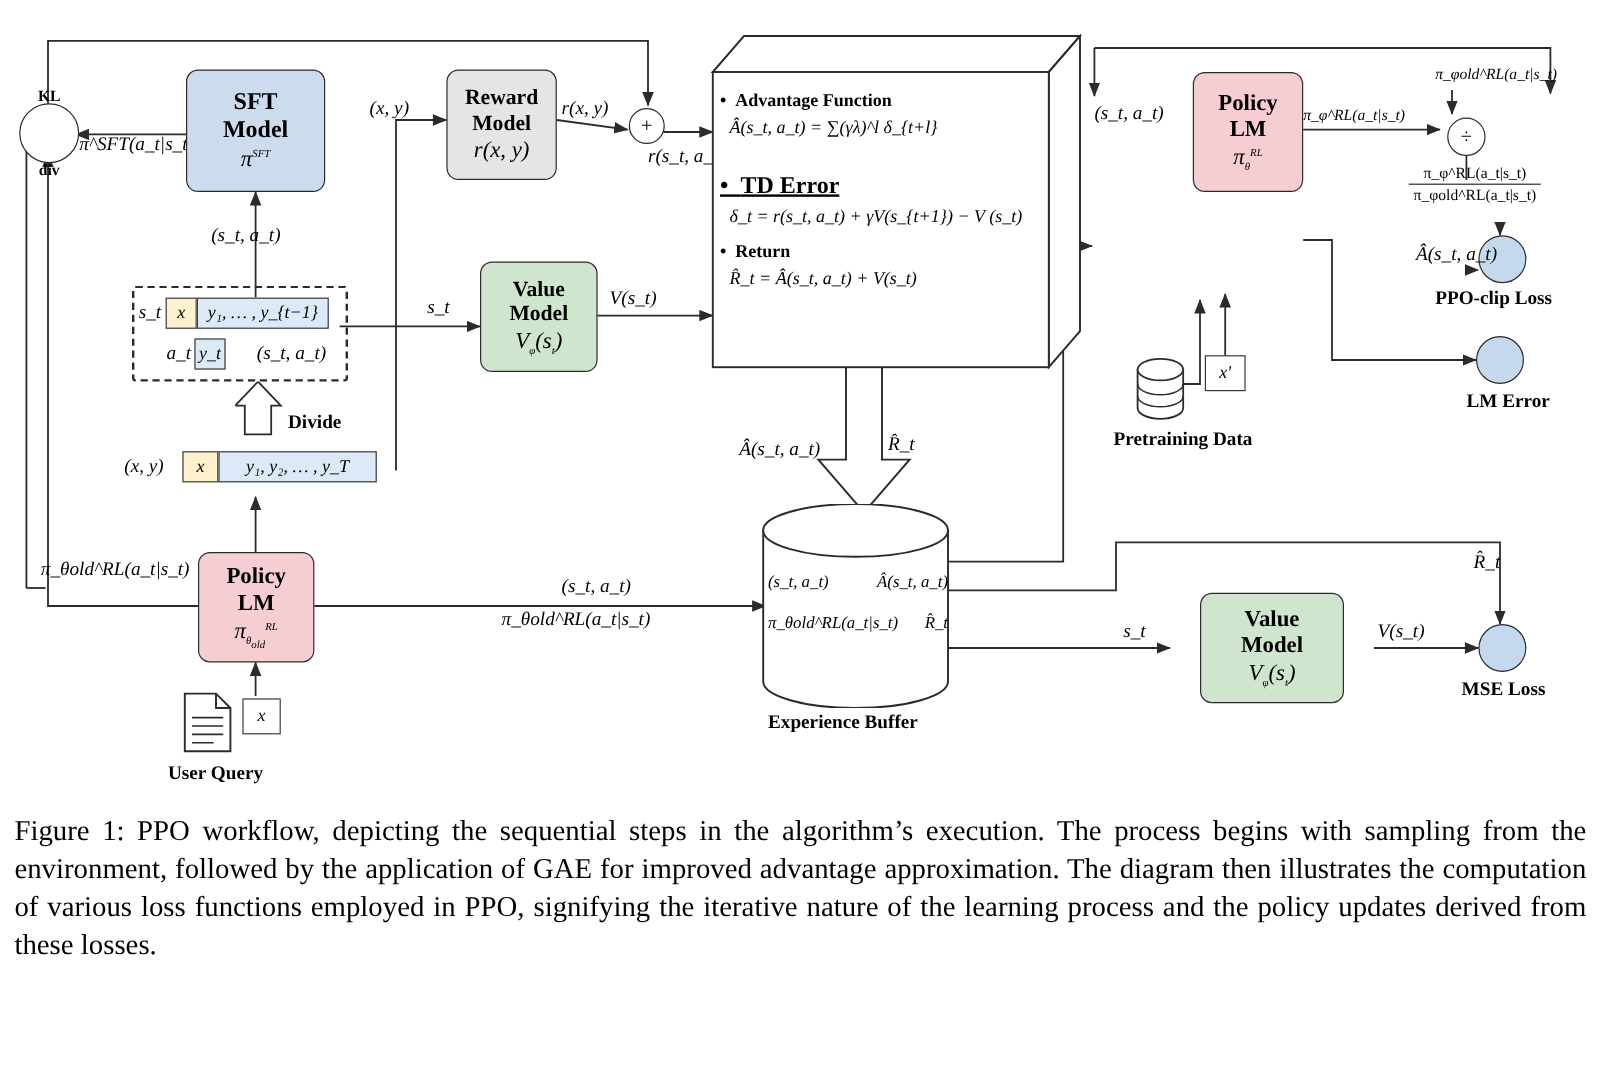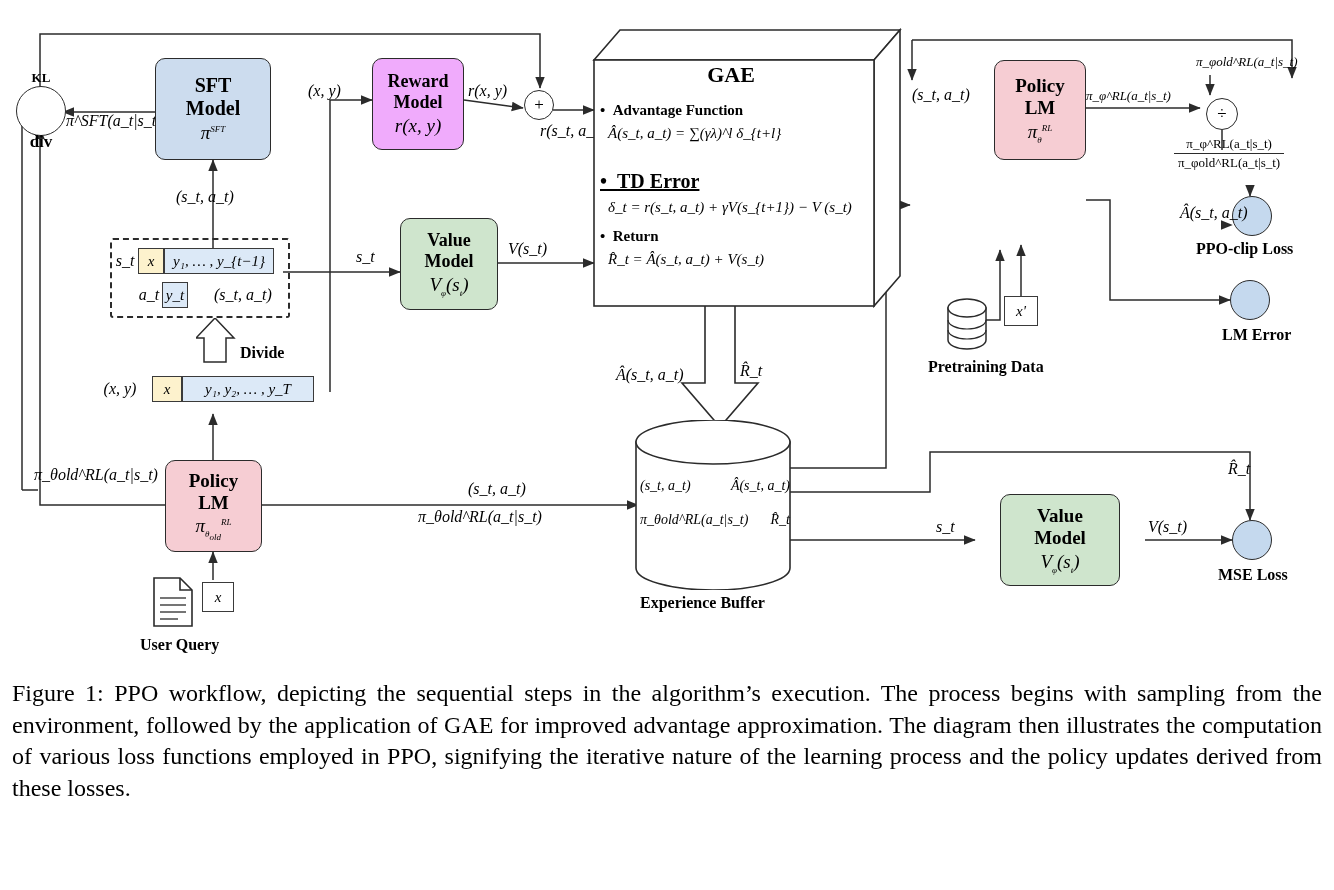--- a/index.html
+++ b/index.html
@@ -103,37 +103,37 @@
     <path d="M25,0 L55,0 L55,78 L78,78 L40,122 L2,78 L25,78 Z" fill="#ffffff" stroke="#2b2b2b" stroke-width="1.6"></path>
   </svg>
 
   <svg class="abs" style="left:196px;top:318px;" width="40" height="46">
     <path d="M8,44 L8,20 L0,20 L19,0 L38,20 L30,20 L30,44 Z" fill="#ffffff" stroke="#2b2b2b" stroke-width="1.5"></path>
   </svg>
 
   <div class="abs circle" style="left:16px;top:86px;width:50px;height:50px;background:#fff;">
     <div>
       <div class="bold" style="font-size:13px;line-height:1.05;">KL</div>
-      <div class="bold" style="font-size:17px;line-height:1.05;margin-top:48px;">div</div>
+      <div class="bold" style="font-size:13px;line-height:1.05;margin-top:48px;">div</div>
     </div>
   </div>
   <div class="abs lbl it" style="left:66px;top:112px;">
     <span>π^SFT(a_t|s_t)</span>
   </div>
 
   <div class="abs box" style="left:155px;top:58px;width:116px;height:102px;background:#ccdcee;">
     <div class="t1">SFT</div>
     <div class="t1">Model</div>
     <div class="t2">π<sup>SFT</sup></div>
   </div>
   <div class="abs lbl it" style="left:176px;top:188px;">
     <span>(s_t, a_t)</span>
   </div>
 
-  <div class="abs box" style="left:372px;top:58px;width:92px;height:92px;background:#f0abfc;">
+  <div class="abs box" style="left:372px;top:58px;width:92px;height:92px;background:#e5e5e5;">
     <div class="t1" style="font-size:18px;">Reward</div>
     <div class="t1" style="font-size:18px;">Model</div>
     <div class="t2"><i>r</i>(<i>x</i>, <i>y</i>)</div>
   </div>
   <div class="abs lbl it" style="left:308px;top:82px;">
     <span>(x, y)</span>
   </div>
   <div class="abs lbl it" style="left:468px;top:82px;">
     <span>r(x, y)</span>
   </div>
@@ -210,21 +210,20 @@
   </svg>
   <div class="abs tok x" style="left:202px;top:582px;width:32px;height:30px;background:#fff;">x</div>
   <div class="abs lbl bold" style="left:140px;top:636px;">User Query</div>
 
   <svg class="abs" style="left:588px;top:24px;" width="320" height="290">
     <path d="M6,36 L32,6 L312,6 L286,36 Z" fill="#fff" stroke="#2b2b2b" stroke-width="1.6"></path>
     <path d="M286,36 L312,6 L312,252 L286,282 Z" fill="#fff" stroke="#2b2b2b" stroke-width="1.6"></path>
     <rect x="6" y="36" width="280" height="246" fill="#ffffff" stroke="#2b2b2b" stroke-width="1.6"></rect>
   </svg>
   <div class="abs" style="left:600px;top:62px;width:262px;">
-    <div class="bold" style="text-align:center;font-size:22px;">GAE</div>
     <div style="margin-top:14px;">
       <div class="bold" style="font-size:15px;">•&nbsp;&nbsp;<span>Advantage Function</span></div>
       <div class="it" style="font-size:15px;margin:6px 0 2px 8px;font-style:italic;">Â(s_t, a_t) = ∑(γλ)^l δ_{t+l}</div>
       <div class="bold" style="font-size:20px;margin-top:28px;text-decoration:underline;">•&nbsp;&nbsp;<span>TD Error</span></div>
       <div style="font-size:15px;margin:6px 0 0 8px;font-style:italic;">δ_t = r(s_t, a_t) + γV(s_{t+1}) − V (s_t)</div>
       <div class="bold" style="font-size:15px;margin-top:12px;">•&nbsp;&nbsp;<span>Return</span></div>
       <div style="font-size:15px;margin:6px 0 0 8px;font-style:italic;">R̂_t = Â(s_t, a_t) + V(s_t)</div>
     </div>
   </div>
 

